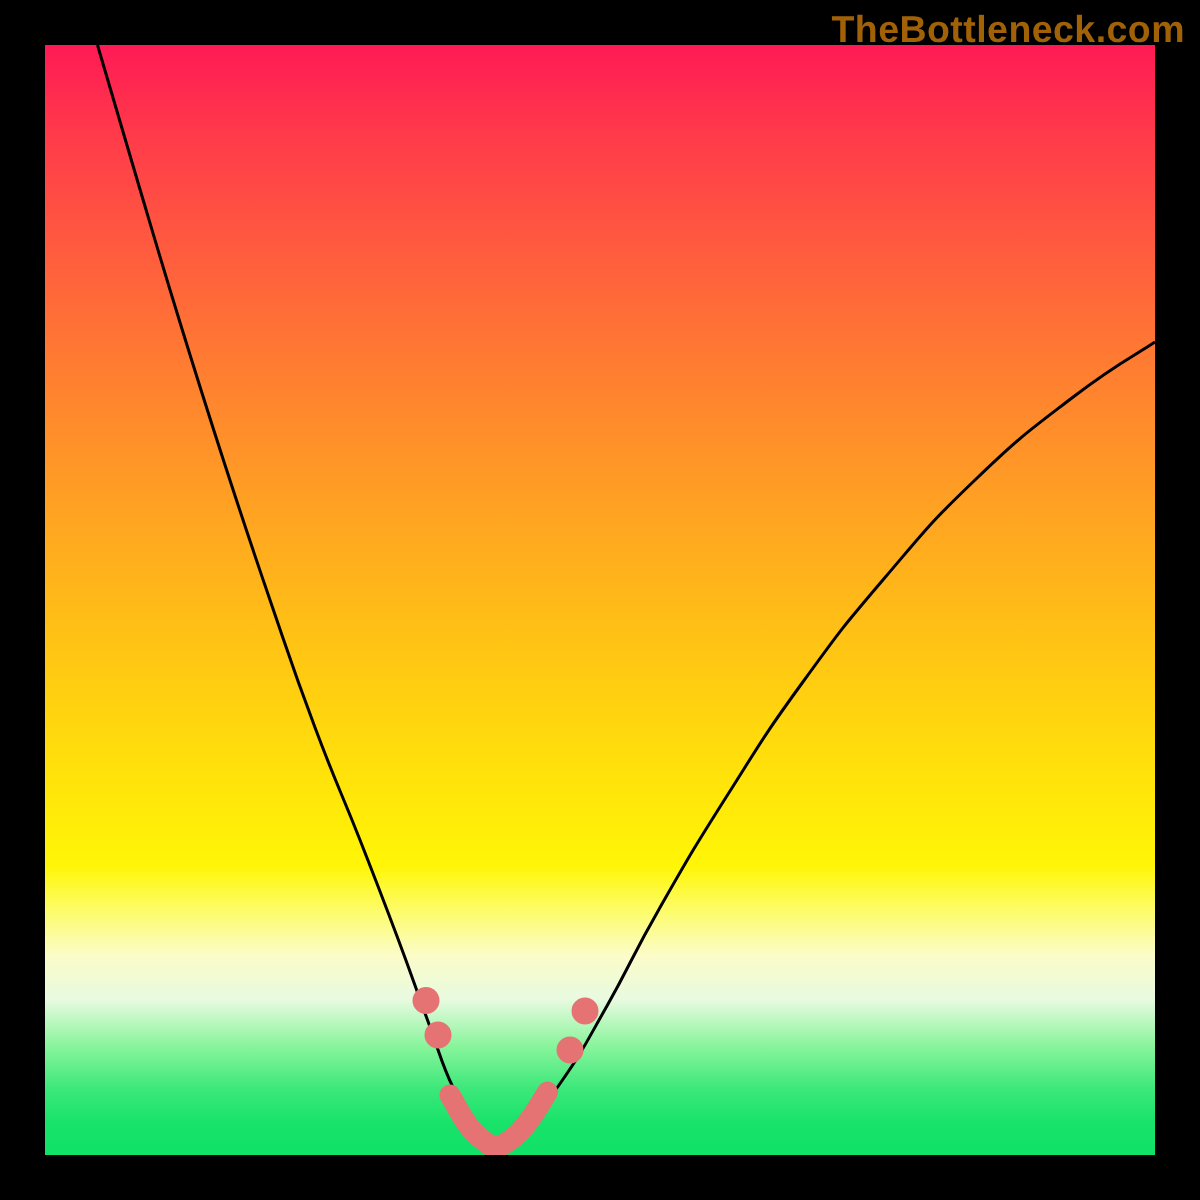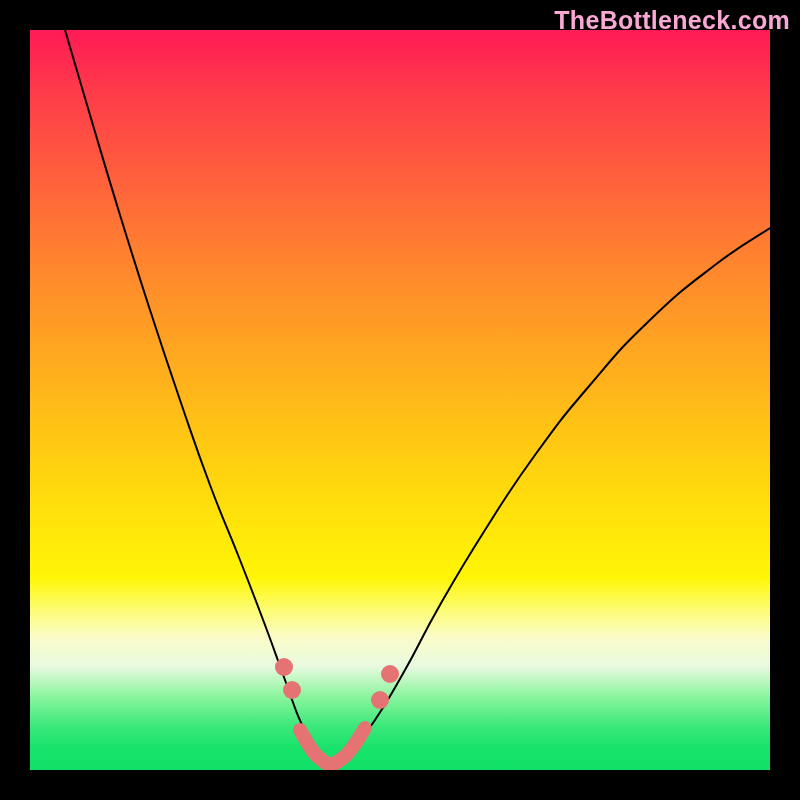--- a/index.html
+++ b/index.html
@@ -40,21 +40,21 @@
       #8cf59e 90%,
       #3de87a 94%,
       #18e36b 97%,
       #10e168 100%
     );
   }
   .watermark {
     position: absolute;
     top: 6px;
     right: 10px;
-    color: #f9a8d4;
+    color: #a16207;
     font-size: 25px;
     font-weight: bold;
     letter-spacing: 0.3px;
     z-index: 10;
   }
   svg.overlay {
     position: absolute;
     left: 0;
     top: 0;
     width: 740px;

